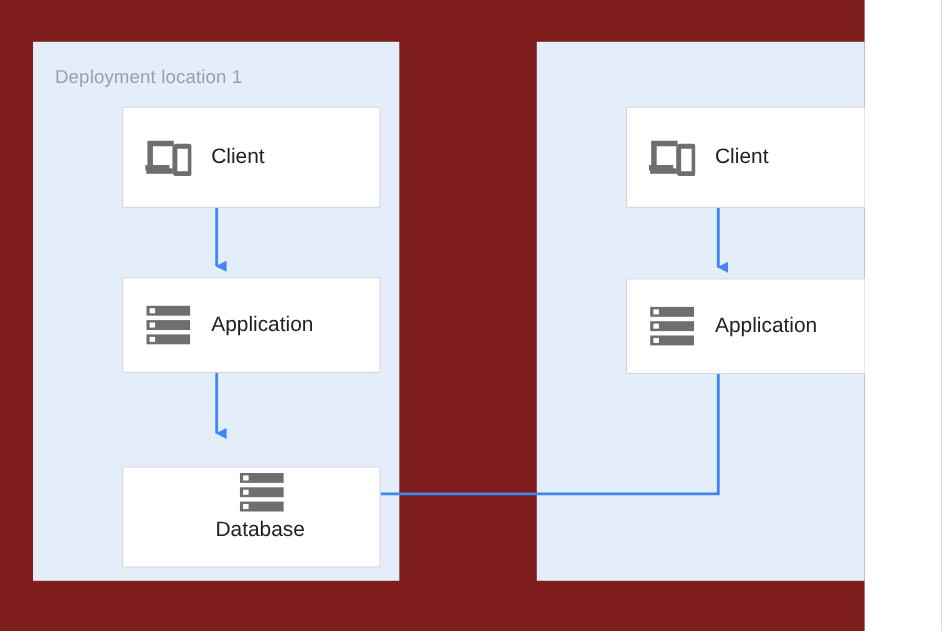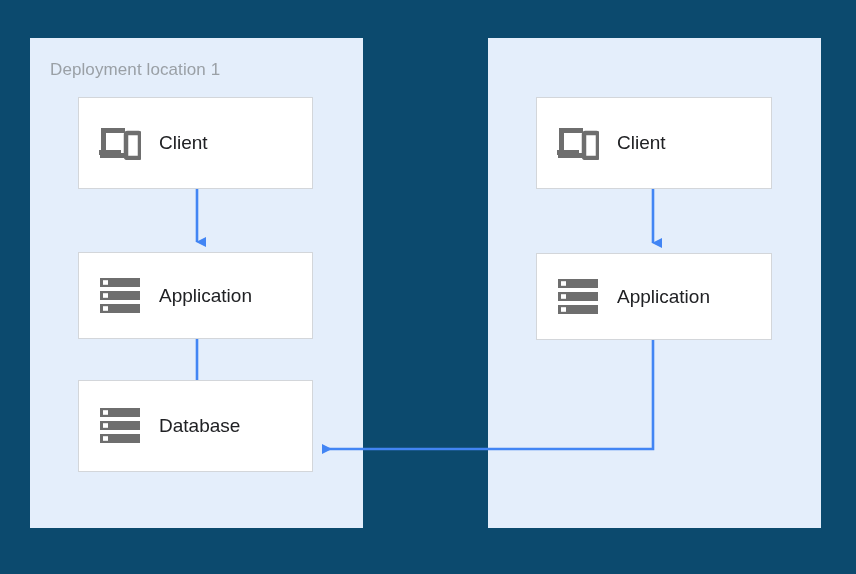--- a/index.html
+++ b/index.html
@@ -5,23 +5,23 @@
   html, body {
     margin: 0;
     padding: 0;
     background: #ffffff;
   }
   body {
     font-family: "Liberation Sans", sans-serif;
   }
   #diagram-canvas {
     position: relative;
-    width: 856px;
+    width: 786px;
     height: 574px;
-    background: #0c4a6e;
+    background: #7f1d1d;
     overflow: hidden;
   }
   .zone {
     position: absolute;
     background: #e4eefb;
   }
   #zone-1 { left: 30px; top: 38px; width: 333px; height: 490px; }
   #zone-2 { left: 488px; top: 38px; width: 333px; height: 490px; }
 
   .zone-label {
@@ -34,40 +34,41 @@
   #zone-1-label { left: 50px; top: 60px; }
   #zone-2-label { left: 508px; top: 60px; }
 
   .node {
     position: absolute;
     background: #ffffff;
     border: 1px solid #d3d6da;
     box-sizing: border-box;
     display: flex;
     align-items: center;
+    margin-left: 33px;
   }
   .node-icon {
     width: 46px;
     height: 46px;
     margin-left: 18px;
     flex: 0 0 auto;
     display: flex;
     align-items: center;
     justify-content: center;
   }
   .node-label {
     font-size: 19px;
     color: #202124;
     margin-left: 16px;
     white-space: nowrap;
   }
 
   #node-client-1     { left: 78px;  top: 97px;  width: 235px; height: 92px; }
   #node-app-1        { left: 78px;  top: 252px; width: 235px; height: 87px; }
-  #node-database-1   { left: 78px;  top: 380px; width: 235px; height: 92px; }
+  #node-database-1   { left: 78px;  top: 424px; width: 235px; height: 92px; flex-direction: column; }
   #node-client-2     { left: 536px; top: 97px;  width: 236px; height: 92px; }
   #node-app-2        { left: 536px; top: 253px; width: 236px; height: 87px; }
 
   #connector-layer {
     position: absolute;
     left: 0; top: 0;
     width: 856px;
     height: 574px;
     pointer-events: none;
   }

